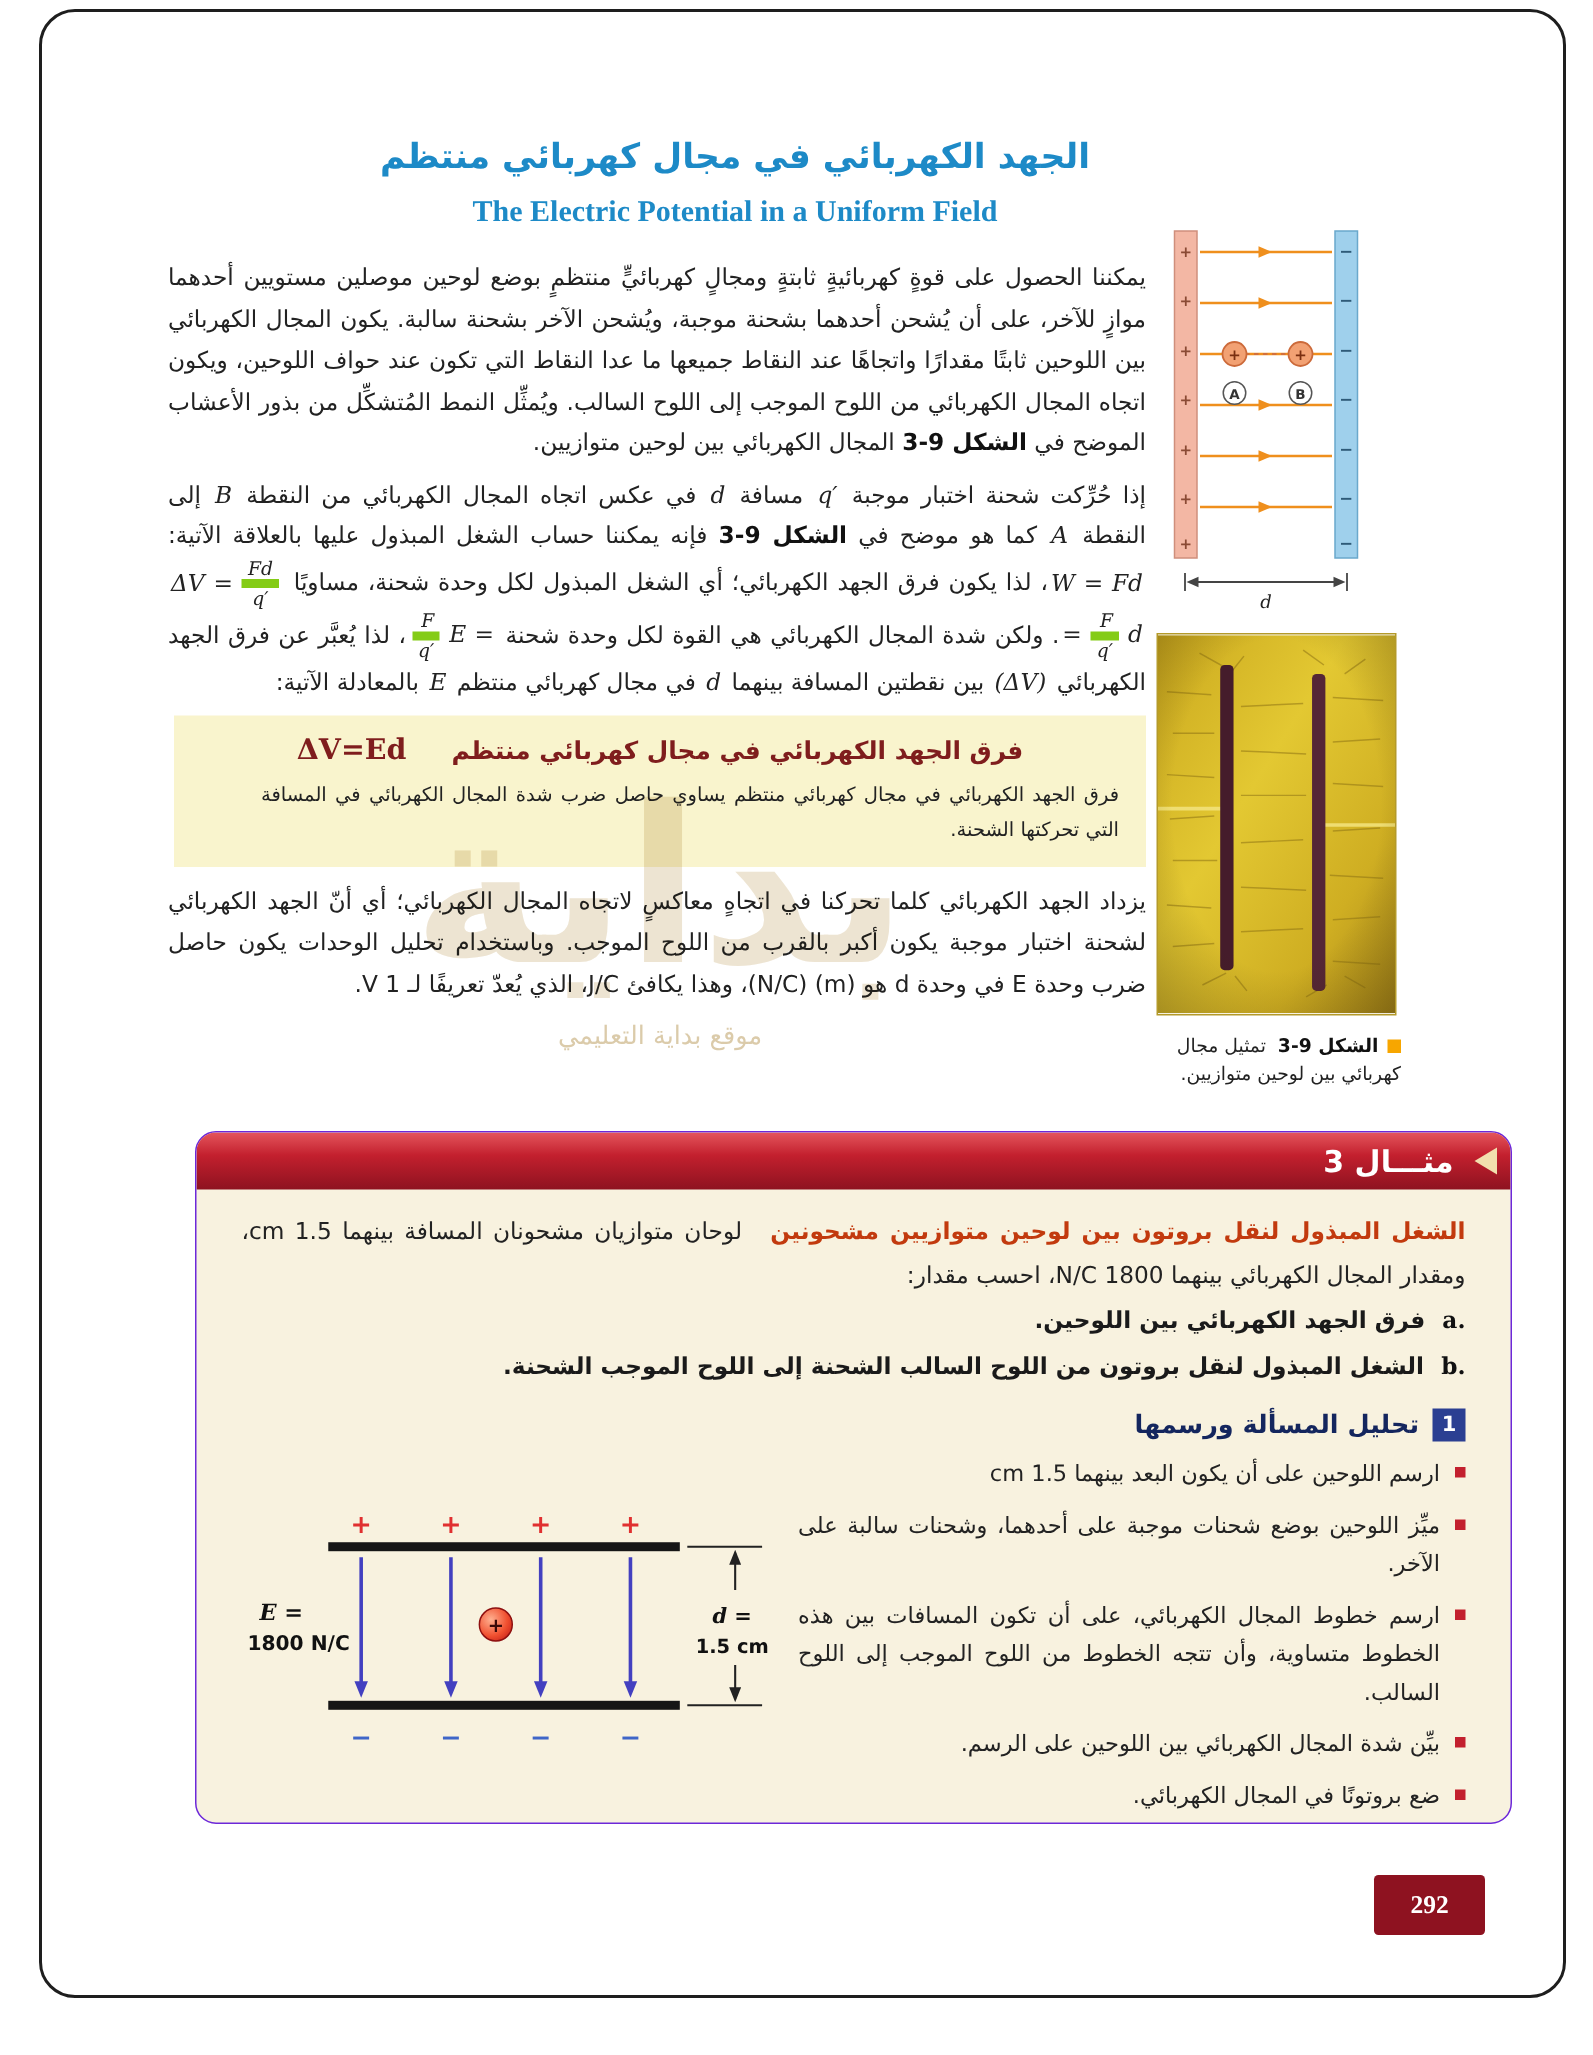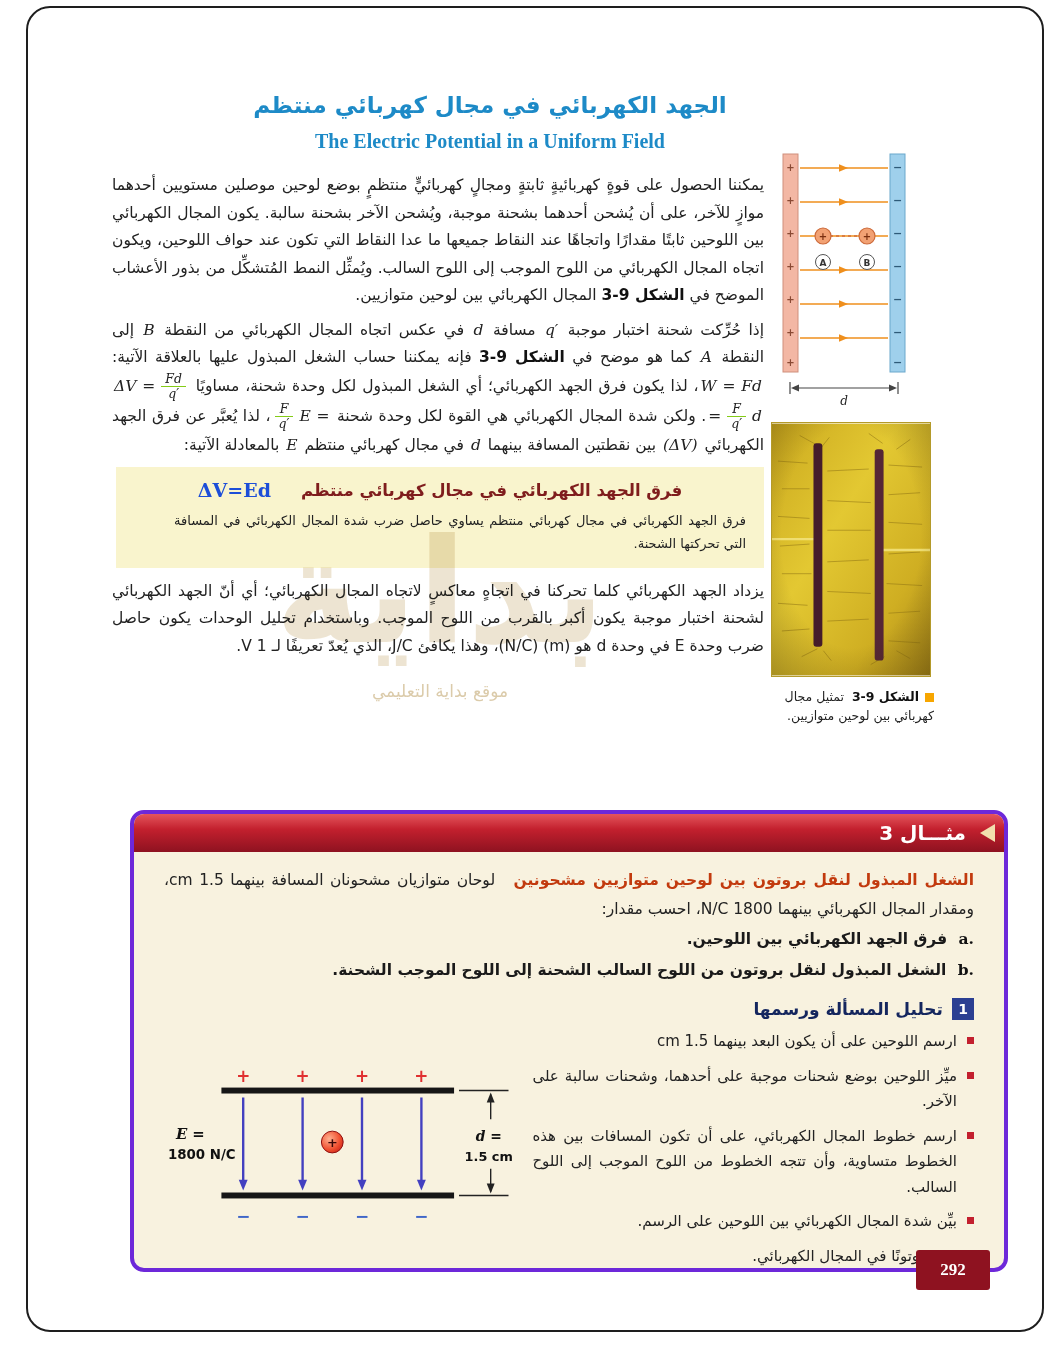--- a/index.html
+++ b/index.html
@@ -14,41 +14,41 @@
     font-size:20px; font-weight:bold; color:#1d8ac7; font-family:"Liberation Serif","DejaVu Serif",serif; }
 
   .text-col { position:absolute; left:112px; top:172px; width:652px; direction:rtl; }
   .body-p { font-size:15.5px; line-height:1.78; text-align:justify; color:#222; margin-bottom:7px; }
   .fig-ref { font-weight:bold; color:#111; }
   .math { direction:ltr; unicode-bidi:embed; font-family:"DejaVu Serif",serif; font-style:italic;
     white-space:nowrap; padding:0 2px; }
   .frac { display:inline-flex; flex-direction:column; vertical-align:middle; text-align:center;
     direction:ltr; unicode-bidi:embed; font-family:"DejaVu Serif",serif; font-style:italic;
     font-size:12.5px; line-height:1.15; margin:0 4px; }
-  .frac .num { border-bottom:1px solid #84cc16; padding:0 4px; }
+  .frac .num { border-bottom:6px solid #84cc16; padding:0 4px;text-align:right; }
   .frac .den { padding:0 4px; }
 
   .eq-box { background:#f9f4cd; padding:12px 18px 12px; margin:8px 0 10px 4px; }
   .eq-row { display:flex; justify-content:center; gap:30px; align-items:center; direction:rtl; }
   .eq-title { font-size:16.5px; font-weight:bold; color:#7f1d1d; }
   .eq-formula { font-size:19px; font-weight:bold; direction:ltr; unicode-bidi:embed;
-    font-family:"DejaVu Serif",serif; color:#1d4ed8; }
+    font-family:"DejaVu Serif",serif; color:#7f1d1d; }
   .eq-desc { margin-top:9px; font-size:13px; line-height:1.75; text-align:justify; color:#222;margin-left:40px; }
 
   .fig-col { position:absolute; left:768px; top:150px; width:166px; }
   .plate-svg, .photo-svg { display:block; margin:0 auto; }
   .photo-svg { margin-top:16px; border:1px solid #b49a2a; }
   .fig-caption { margin-top:10px; direction:rtl; font-size:12.5px; line-height:1.55;
     text-align:right; color:#222; }
   .cap-square { display:inline-block; width:9px; height:9px; background:#f7a600;
     margin-left:6px; vertical-align:middle; }
   .cap-label { font-weight:bold; color:#111; margin-left:4px; }
 
-  .example-box { position:absolute; left:130px; top:810px; width:878px; height:462px;
-    border:4px solid #6d28d9; border-radius:14px; background:#f8f2df; overflow:hidden; }
+  .example-box { position:absolute; left:130px; top:754px; width:878px; height:462px;
+    border:1px solid #6d28d9; border-radius:14px; background:#f8f2df; overflow:hidden; }
   .ex-header { position:relative; height:38px;
     background:linear-gradient(180deg,#e4555c 0%, #c3202e 40%, #8e1220 100%);
     display:flex; align-items:center; justify-content:flex-end; padding-right:38px; }
   .ex-title { color:#fff; font-weight:bold; font-size:20px; direction:rtl; letter-spacing:.5px; }
   .ex-arrow { position:absolute; right:9px; top:10px; width:0; height:0;
     border-top:9px solid transparent; border-bottom:9px solid transparent;
     border-right:15px solid #f2dfae; }
   .ex-body { padding:14px 30px 8px; direction:rtl; }
   .ex-problem { font-size:15.5px; line-height:1.85; text-align:justify; color:#222; }
   .ex-problem-bold { color:#c23a0e; font-weight:bold;margin-left:12px; }

